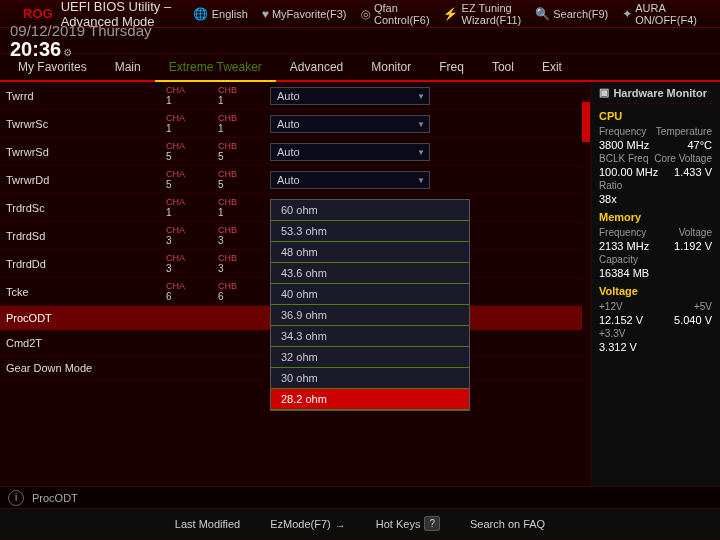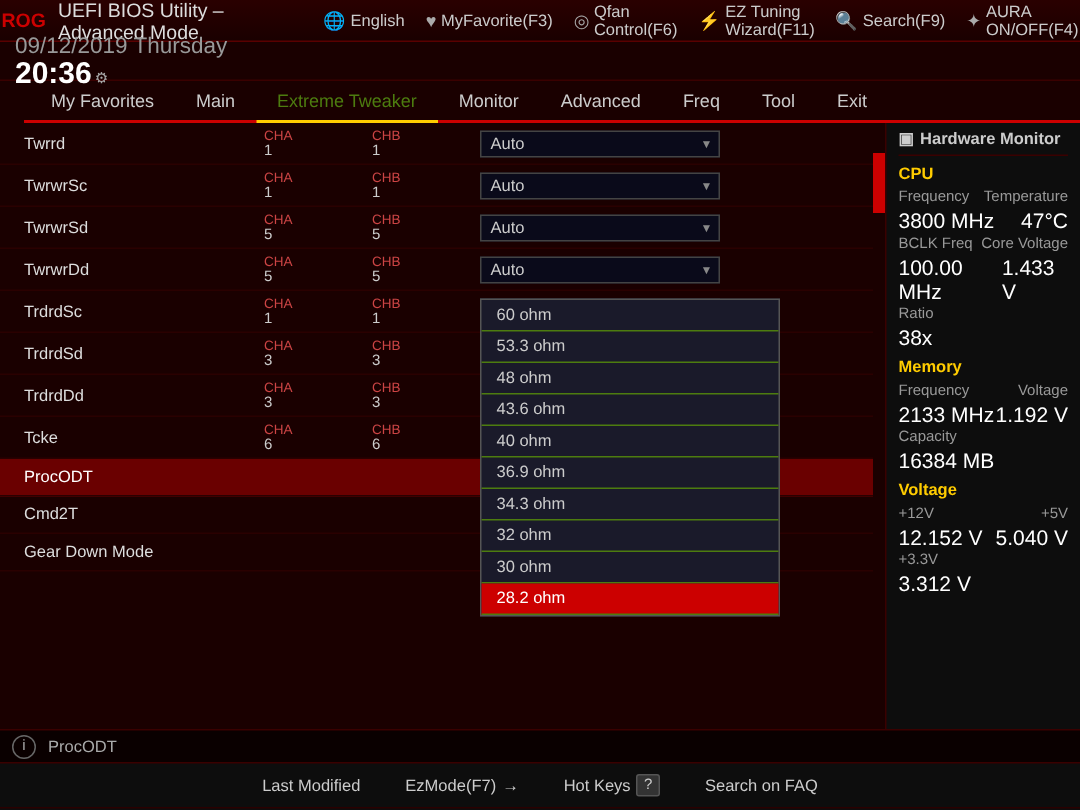--- a/index.html
+++ b/index.html
@@ -10,21 +10,21 @@
       font-family: 'Segoe UI', Arial, sans-serif;
       color: #fff;
       overflow: hidden;
       font-size: 12px;
     }
 
     
     .title-bar {
       background: linear-gradient(180deg, #2a0000 0%, #1a0000 100%);
       border-bottom: 1px solid #5a0000;
-      padding: 4px 1px;
+      padding: 4px 23px;
       display: flex;
       align-items: center;
       gap: 8px;
       height: 28px;
     }
     .title-logo {
       color: #cc0000;
       font-weight: bold;
       font-size: 13px;
     }
@@ -64,21 +64,20 @@
     .time-gear { font-size: 10px; color: #aaa; margin-left: 2px; }
 
     
     .nav-bar {
       background: #1a0000;
       border-bottom: 2px solid #cc0000;
       display: flex;
       align-items: stretch;
       height: 28px;
       padding: 0 4px;
-      margin-left: 16px;
     }
     .nav-item {
       padding: 0 14px;
       display: flex;
       align-items: center;
       color: #ccc;
       font-size: 12px;
       cursor: pointer;
       border-bottom: 2px solid transparent;
       margin-bottom: -2px;
@@ -103,21 +102,21 @@
     }
 
     .settings-table {
       width: 100%;
       border-collapse: collapse;
     }
     .settings-table tr {
       border-bottom: 1px solid #2a0000;
     }
     .settings-table td {
-      padding: 3px 16px;
+      padding: 3px 6px;
       font-size: 11px;
       color: #ccc;
     }
     .settings-table .setting-name {
       width: 160px;
       color: #ddd;
     }
     .settings-table .cha-chb {
       display: flex;
       flex-direction: column;
@@ -203,21 +202,21 @@
       font-size: 11px;
       font-weight: bold;
       margin: 6px 0 4px 0;
     }
     .hw-row {
       display: flex;
       justify-content: space-between;
       margin-bottom: 2px;
     }
     .hw-label { color: #999; font-size: 10px; }
-    .hw-value { color: #fff; font-size: 14px; }
+    .hw-value { color: #fff; font-size: 11px; }
 
     
     .status-bar {
       height: 30px;
       background: #0d0d0d;
       border-top: 1px solid #3a0000;
       display: flex;
       align-items: center;
       justify-content: center;
       gap: 30px;
@@ -347,22 +346,22 @@
       <span class="time-text">20:36</span>
       <span class="time-gear">⚙</span>
     </div>
   </div>
 </div>
 
 <div class="nav-bar">
   <div class="nav-item">My Favorites</div>
   <div class="nav-item">Main</div>
   <div class="nav-item active">Extreme Tweaker</div>
+  <div class="nav-item">Advanced</div>
   <div class="nav-item">Monitor</div>
-  <div class="nav-item">Advanced</div>
   <div class="nav-item">Freq</div>
   <div class="nav-item">Tool</div>
   <div class="nav-item">Exit</div>
 </div>
 
 <div class="main-content">
 
   <div class="left-panel">
     <div class="table-wrapper" style="height:100%;">
       <div class="table-inner">

